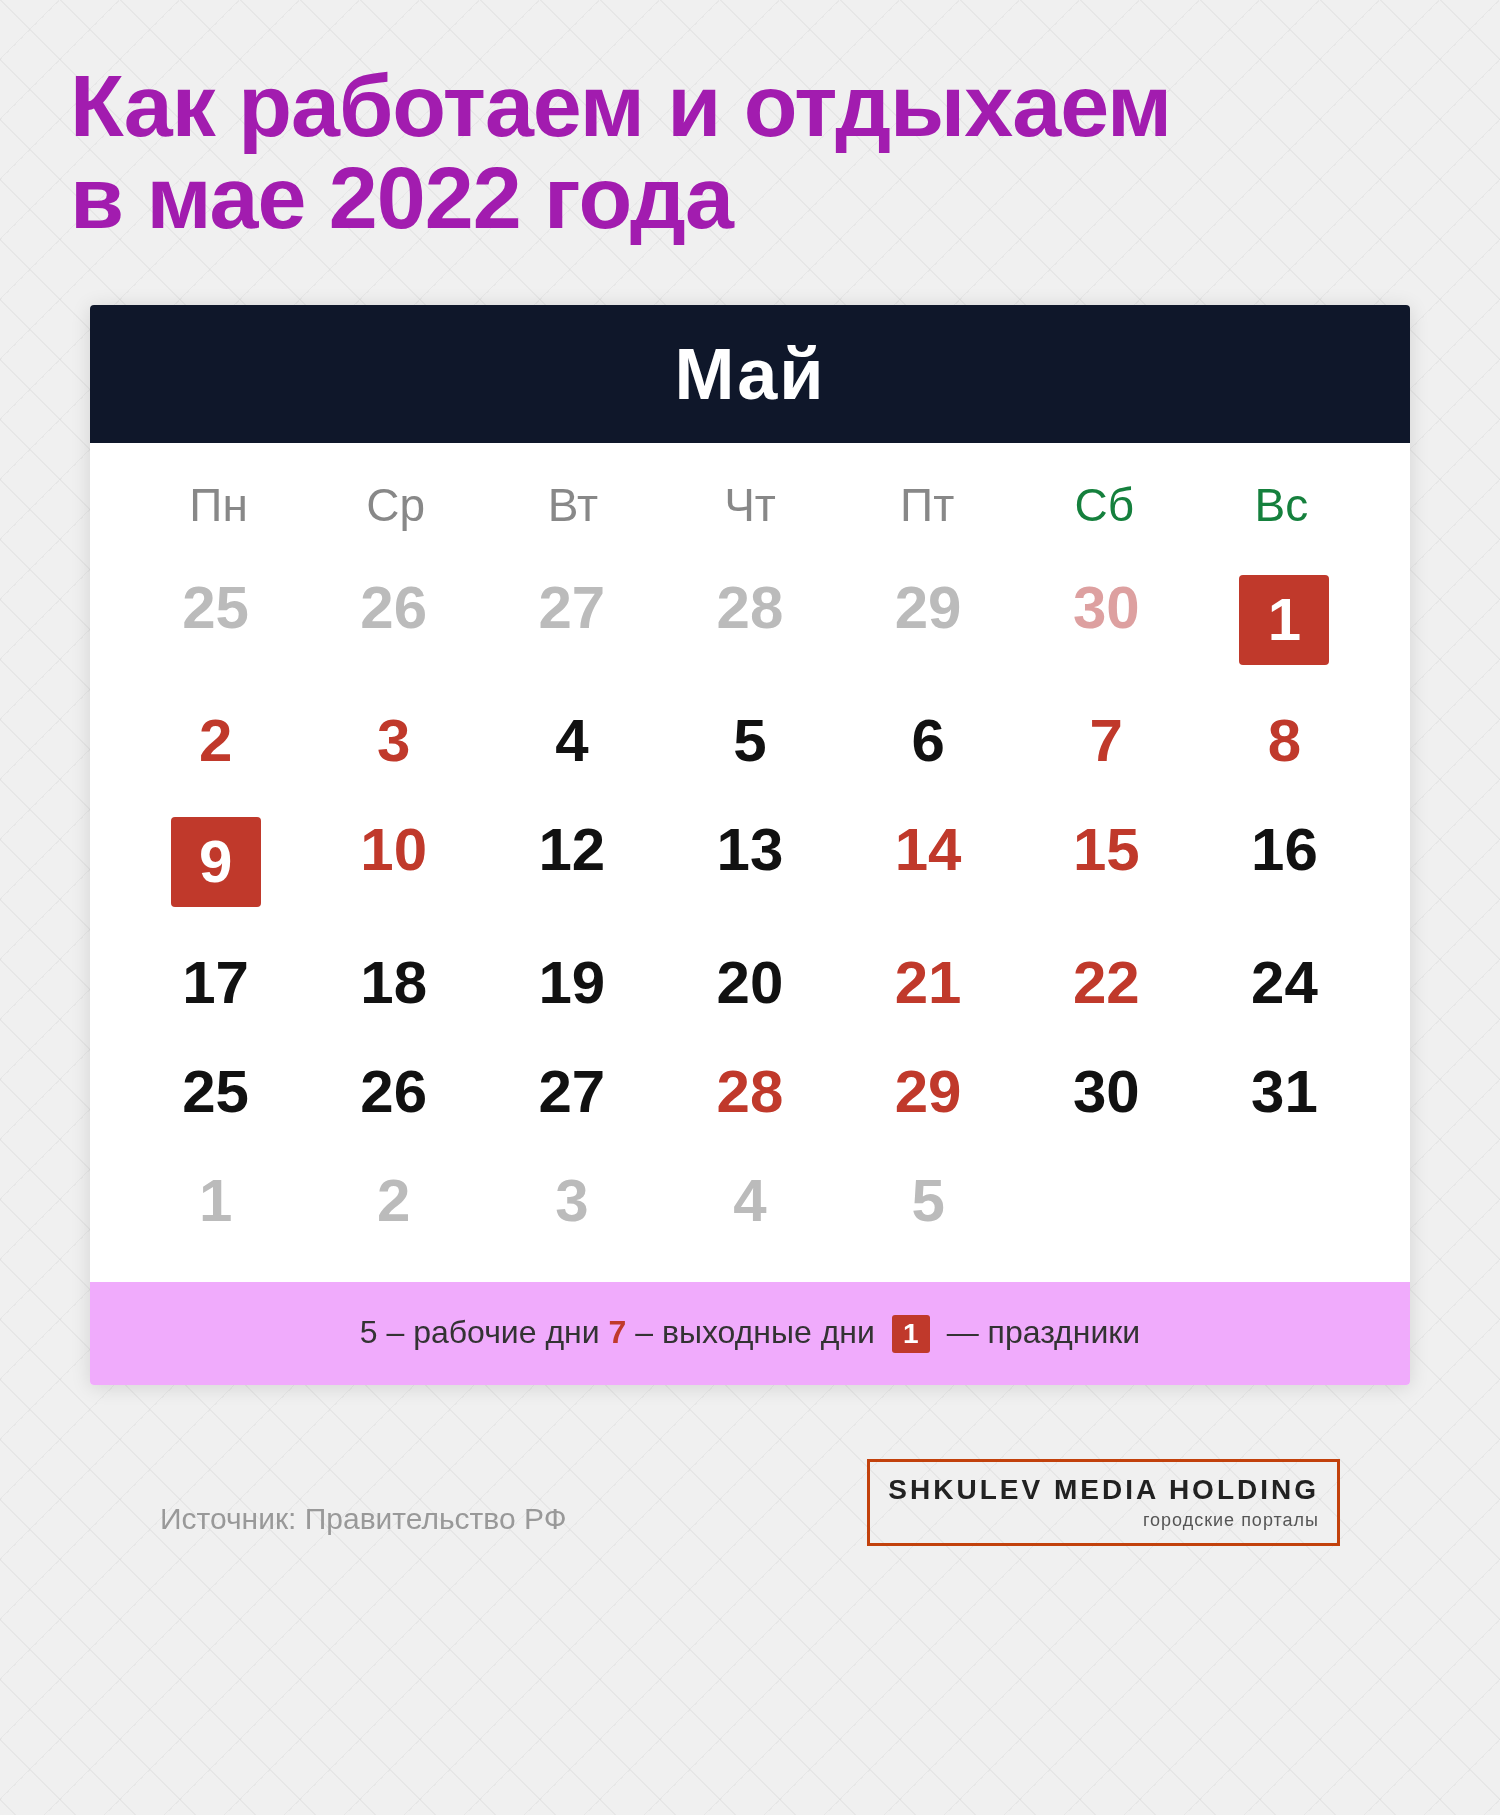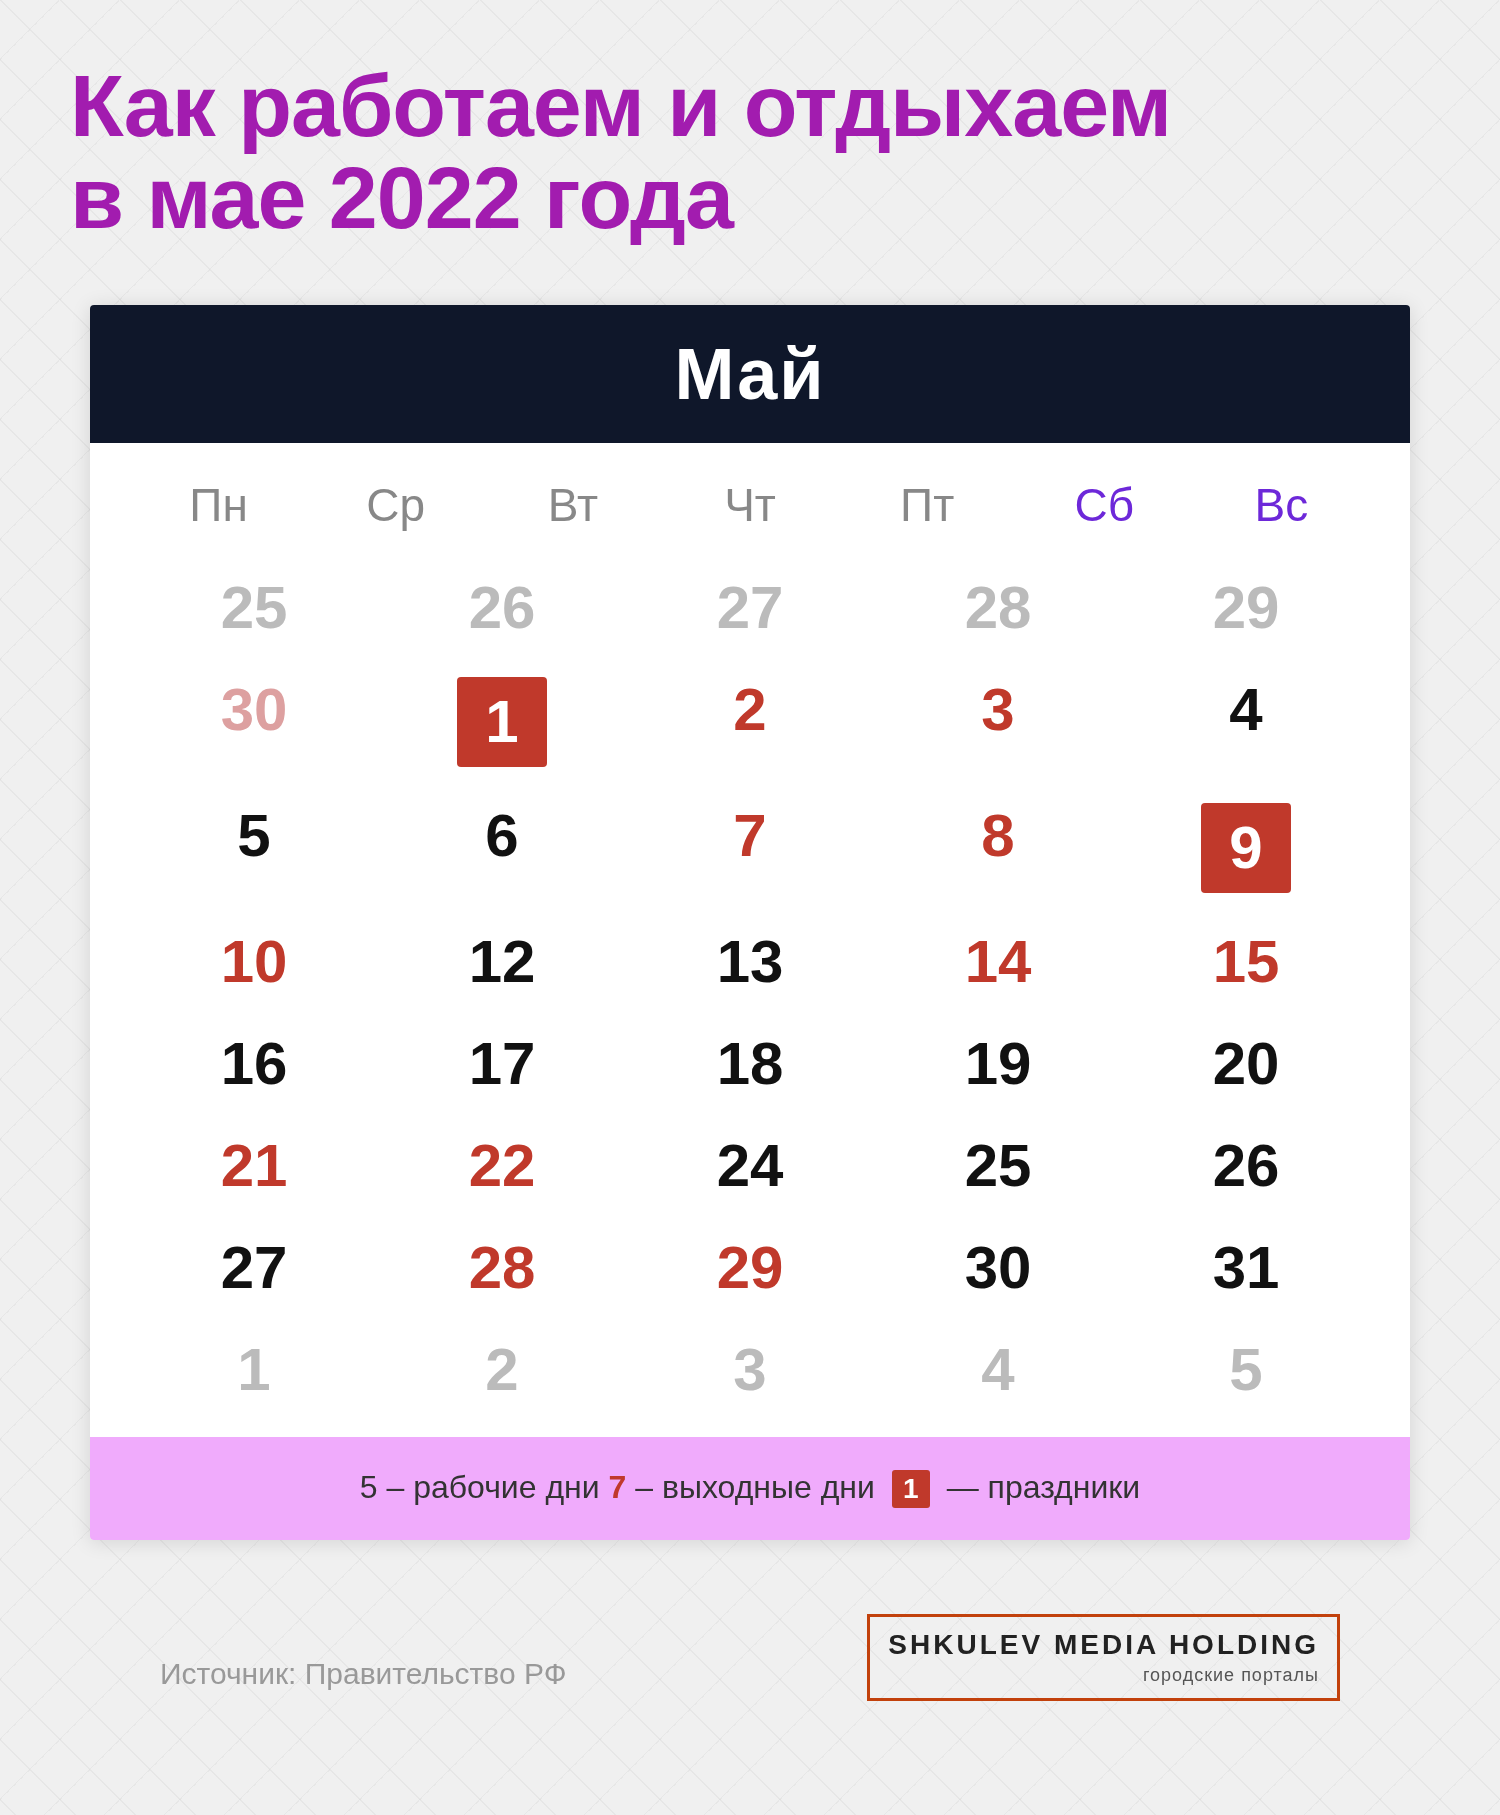--- a/index.html
+++ b/index.html
@@ -54,46 +54,47 @@
     }
 
     .calendar-header-title {
       font-size: 72px;
       font-weight: 700;
       color: #fff;
       letter-spacing: 2px;
     }
 
     .calendar-grid {
-      padding: 20px 40px 16px;
+      padding: 20px 40px 30px;
       border-radius: 15px;
     }
 
     .calendar-weekdays {
       display: grid;
       grid-template-columns: repeat(7, 1fr);
       margin-bottom: 10px;
     }
 
     .weekday-cell {
       text-align: center;
       font-size: 46px;
       font-weight: 400;
       padding: 15px 0;
       color: #888;
     }
 
     .weekday-cell.weekend {
-      color: #6d28d9;
+      color: #15803d;
     }
 
     .calendar-days {
       display: grid;
-      grid-template-columns: repeat(5, 1fr);
+      grid-template-columns: repeat(7, 1fr);
       row-gap: 0;
+      gap: 7px;
     }
 
     .day-cell {
       text-align: center;
       font-size: 60px;
       font-weight: 700;
       padding: 18px 0;
       position: relative;
       color: #111;
       line-height: 1.1;

